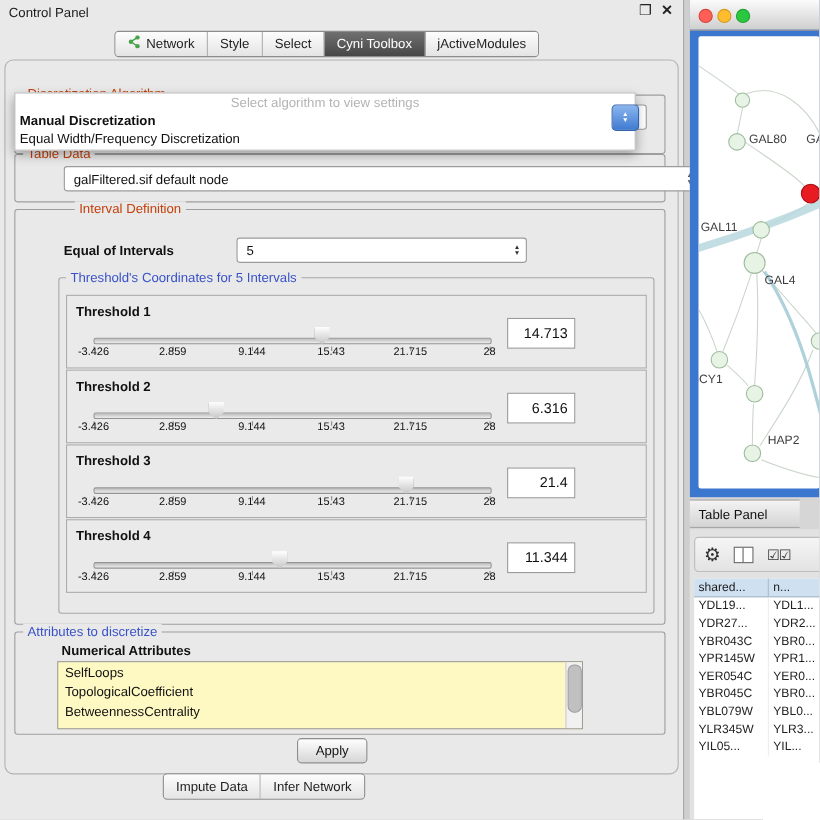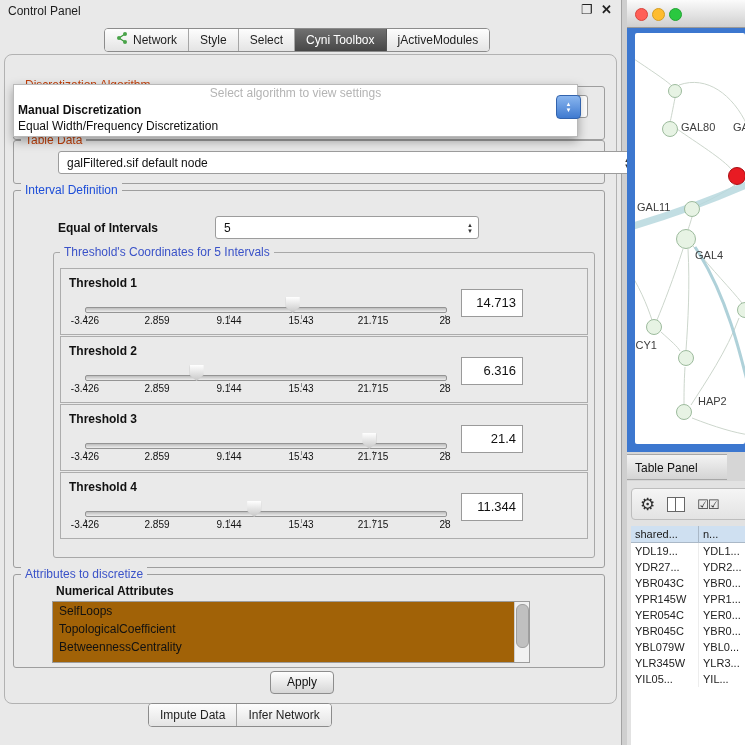--- a/index.html
+++ b/index.html
@@ -18,21 +18,21 @@
       overflow:hidden;background:#fff;height:22px;}
   .seg{display:flex;align-items:center;gap:5px;padding:0 11px;font-size:12px;
       line-height:22px;color:#1e1e1e;border-right:1px solid #a6a6a6;
       background:linear-gradient(#fdfdfd,#e4e4e4);white-space:nowrap;}
   .seg:last-child{border-right:none;}
   .seg.sel{background:linear-gradient(#707070,#474747);color:#fff;border-right-color:#555;}
   
   .group{position:absolute;border:1px solid #9e9e9e;border-radius:3px;}
   .glabel{position:absolute;font-size:12px;background:#e9e9e9;padding:0 4px;color:#c2410c;
       white-space:nowrap;}
-  .glabel.green{color:#1d4ed8;}
+  .glabel.green{color:#c2410c;margin-left:47px;}
   .glabel.blue{color:#3a52c8;}
   
   .combo{position:absolute;background:#fff;border:1px solid #9c9c9c;border-radius:3px;
       font-size:12px;color:#111;display:flex;align-items:center;padding-left:8px;}
   .spin{position:absolute;right:5px;top:50%;transform:translateY(-50%);display:flex;
       flex-direction:column;align-items:center;font-size:6px;line-height:6px;color:#333;}
   
   .popup{position:absolute;left:13px;top:84px;width:563px;height:51px;background:#fff;
       border:1px solid #b9b9b9;box-shadow:0 4px 10px rgba(0,0,0,0.35);z-index:40;}
   .popup-head{height:17px;line-height:17px;text-align:center;color:#b4b4b4;font-size:12px;}
@@ -51,21 +51,21 @@
   .thumb{position:absolute;width:14px;height:16px;top:28px;
       background:linear-gradient(#ffffff,#c6c6c6);
       clip-path:polygon(50% 100%,0 62%,0 0,100% 0,100% 62%);
       filter:drop-shadow(0 1px 1px rgba(0,0,0,0.45));}
   .tick{position:absolute;top:46px;width:1px;height:4px;background:#8a8a8a;}
   .scale{position:absolute;top:46px;width:48px;text-align:center;font-size:10px;color:#111;}
   .vbox{position:absolute;left:400px;top:20px;width:54px;height:26px;background:#fff;
       border:1px solid #9a9a9a;font-size:13px;line-height:26px;text-align:right;
       padding-right:6px;color:#111;}
   
-  #attr-list{position:absolute;left:52px;top:601px;width:476px;height:60px;background:#a16207;
+  #attr-list{position:absolute;left:52px;top:601px;width:476px;height:60px;background:#fef9c3;
       border:1px solid #9c9c9c;overflow:hidden;}
   .attr-item{font-size:12px;color:#111;padding:1px 6px;height:16px;line-height:16px;}
   .sb{position:absolute;right:0;top:0;width:14px;height:100%;background:#f1f1f1;
       border-left:1px solid #ccc;}
   .sbt{position:absolute;left:1px;top:2px;width:11px;height:42px;background:#c0c0c0;
       border:1px solid #9f9f9f;border-radius:6px;}
   .btn{position:absolute;left:270px;top:671px;width:62px;height:21px;
       background:linear-gradient(#fefefe,#d6d6d6);border:1px solid #8d8d8d;border-radius:4px;
       font-size:12px;text-align:center;line-height:20px;color:#111;}
   .boldlabel{position:absolute;font-size:12px;font-weight:bold;color:#111;}

